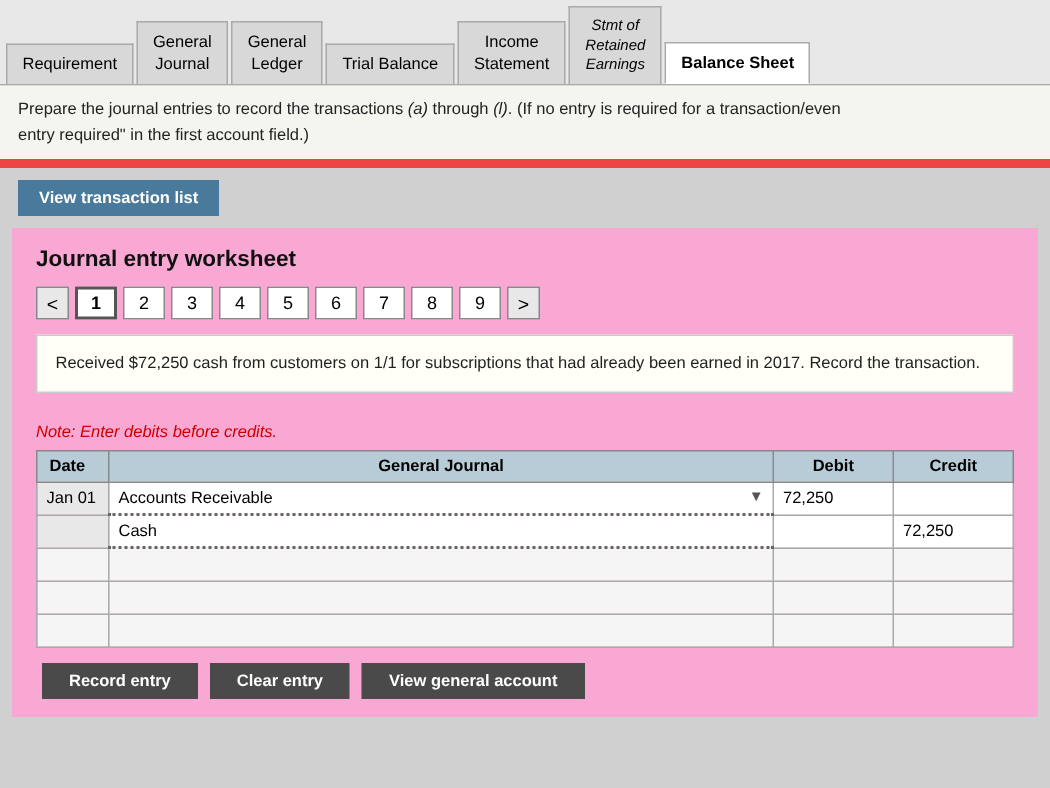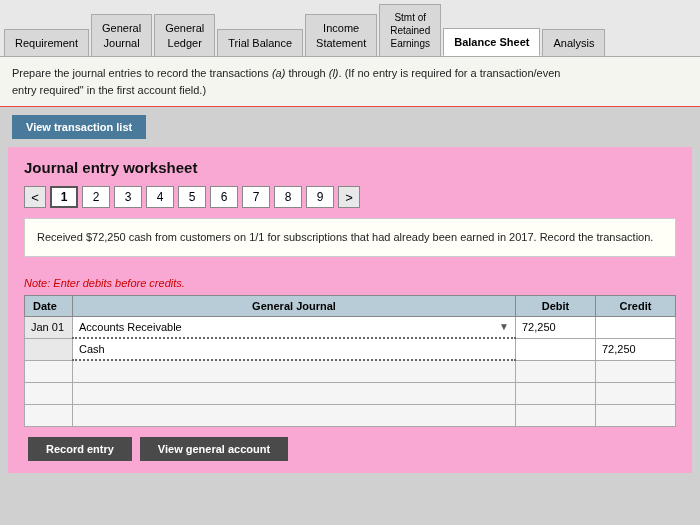--- a/index.html
+++ b/index.html
@@ -37,21 +37,21 @@
       font-weight: bold;
       border-bottom: 1px solid #fff;
     }
 
     
     .instructions {
       background: #f5f5f0;
       padding: 8px 12px;
       font-size: 11px;
       color: #222;
-      border-bottom: 1px solid #ef4444;
+      border-bottom: 6px solid #ef4444;
       line-height: 1.5;
     }
     .instructions em {
       font-style: italic;
     }
 
     
     .btn-view-transaction {
       background: #4a7a9b;
       color: #fff;
@@ -215,25 +215,24 @@
 
 <div class="nav-tabs">
   <div class="nav-tab">Requirement</div>
   <div class="nav-tab" style="white-space:pre-line;">General
 Journal</div>
   <div class="nav-tab" style="white-space:pre-line;">General
 Ledger</div>
   <div class="nav-tab">Trial Balance</div>
   <div class="nav-tab" style="white-space:pre-line;">Income
 Statement</div>
-  <div class="nav-tab" style="white-space:pre-line; font-size:10px;">Stmt of
+  <div class="nav-tab" style="white-space:pre-line; font-size:10px;font-style:italic;">Stmt of
 Retained
 Earnings</div>
   <div class="nav-tab active">Balance Sheet</div>
-  <div class="nav-tab">Analysis</div>
 </div>
 
 
 <div class="instructions">
   <span>
     Prepare the journal entries to record the transactions <em>(a)</em> through <em>(l)</em>. (If no entry is required for a transaction/even
     <br>entry required" in the first account field.)
   </span>
 </div>
 
@@ -310,20 +309,21 @@
         <td class="date-col empty-row"></td>
         <td class="journal-col empty-row"></td>
         <td class="amount-col empty-row"></td>
         <td class="amount-col empty-row"></td>
       </tr>
     </tbody>
   </table>
 
   <div class="bottom-bar">
     <button class="btn-bottom">Record entry</button>
+    <button class="btn-bottom">Clear entry</button>
     <div class="btn-right-group">
       <button class="btn-bottom">View general account</button>
     </div>
   </div>
 </div>
 
 
 
 
 </body></html>

